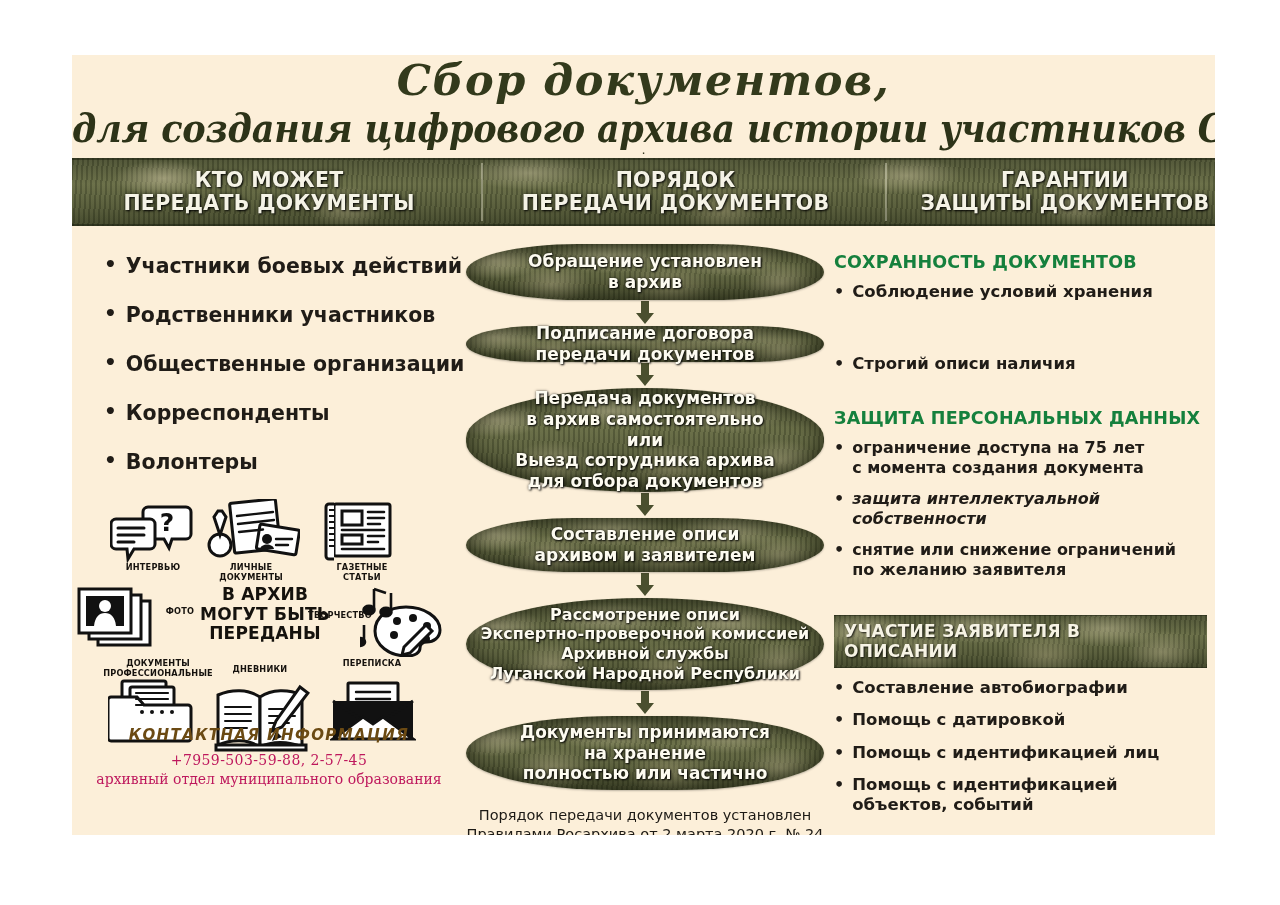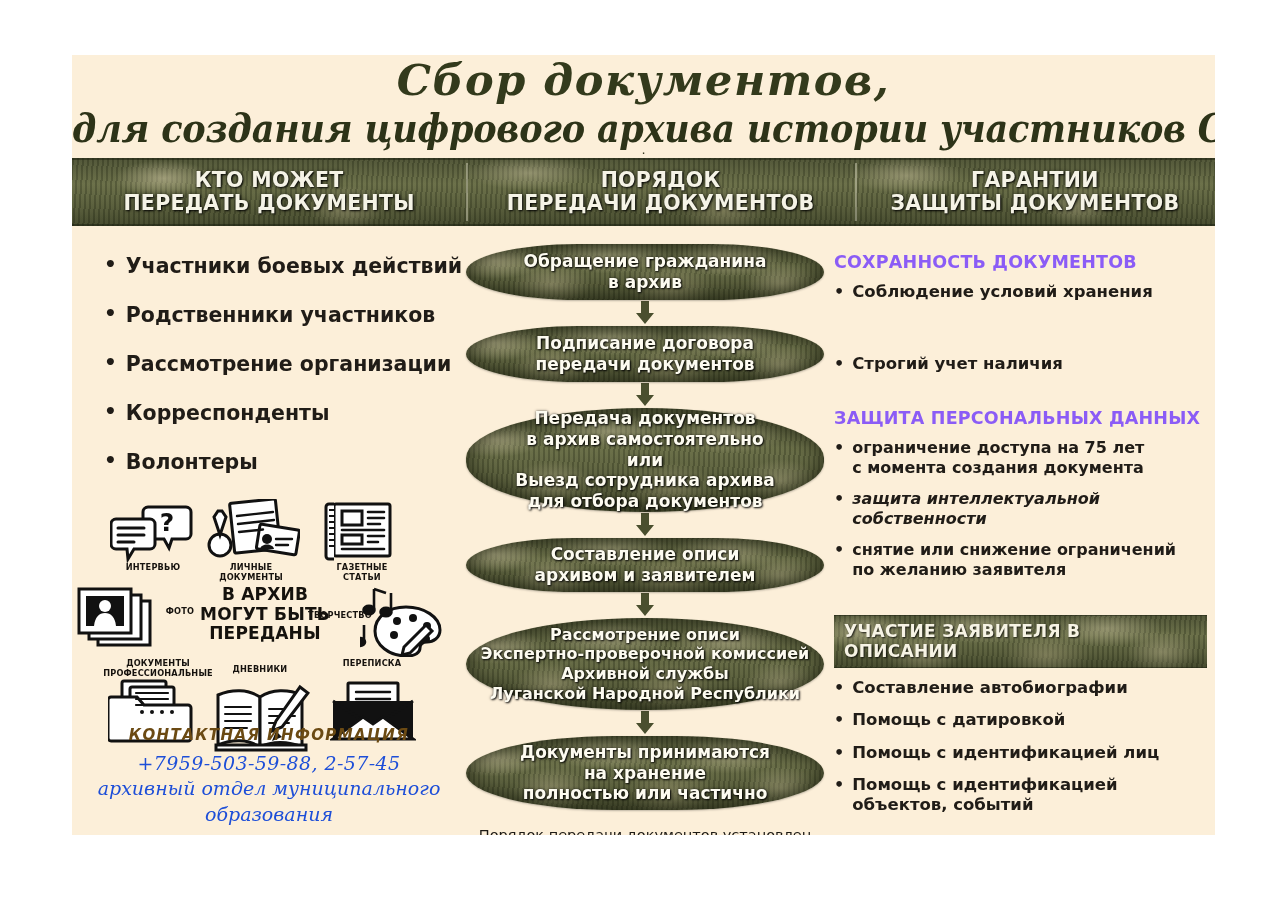--- a/index.html
+++ b/index.html
@@ -40,21 +40,21 @@
       radial-gradient(ellipse 60px 34px at 57% 76%, rgba(180,172,132,.40) 0%, rgba(180,172,132,0) 72%),
       radial-gradient(ellipse 80px 26px at 73% 26%, rgba(206,198,162,.45) 0%, rgba(206,198,162,0) 70%),
       radial-gradient(ellipse 50px 30px at 88% 70%, rgba(196,188,150,.42) 0%, rgba(196,188,150,0) 72%),
       repeating-linear-gradient(94deg, rgba(40,44,24,.30) 0px, rgba(40,44,24,.30) 2px, rgba(120,124,86,.12) 2px, rgba(120,124,86,.12) 5px),
       linear-gradient(180deg,#4d5235 0%,#6b7049 38%,#585d3b 70%,#3f4429 100%);
   }
   .header-band{
     position:relative;height:68px;width:100%;
     box-shadow:inset 0 2px 0 rgba(30,34,18,.55), inset 0 -2px 0 rgba(30,34,18,.55);
   }
-  .hdr-cols{position:absolute;inset:0;display:flex;}
+  .hdr-cols{position:absolute;inset:0;display:flex;gap:15px;}
   .hdr-col{
     flex:1;display:flex;align-items:center;justify-content:center;
     text-align:center;color:#f5f3e6;font-weight:700;font-size:20.5px;
     line-height:1.12;letter-spacing:.3px;
     text-shadow:1px 1px 2px rgba(0,0,0,.85),0 0 4px rgba(0,0,0,.5);
     position:relative;
   }
   .hdr-col + .hdr-col::before{
     content:"";position:absolute;left:0;top:5px;bottom:5px;width:2px;
     background:rgba(235,232,210,.40);
@@ -91,21 +91,21 @@
     letter-spacing:.2px;
   }
   
   .contacts{position:absolute;left:0;right:0;top:494px;text-align:center;}
   .contacts-h{
     font-size:15px;font-weight:800;font-style:italic;color:#6b4a13;
     letter-spacing:1.4px;margin-bottom:7px;
   }
   .contacts-l{
     font-family:"DejaVu Serif","Liberation Serif",serif;
-    font-size:19px;color:#1d4ed8;line-height:1.34;font-style:italic;
+    font-size:14px;color:#be185d;line-height:1.34;
   }
   .contacts-l.phone{letter-spacing:.4px;}
 
   
   .flow{padding-top:12px;}
   .pill{
     position:relative;border-radius:200px/50px;color:#fdfbf0;
     text-align:center;font-weight:700;font-size:17px;line-height:1.22;
     display:flex;align-items:center;justify-content:center;
     text-shadow:1px 1px 2px rgba(0,0,0,.9),0 0 3px rgba(0,0,0,.6);
@@ -116,21 +116,21 @@
     height:26px;display:flex;align-items:center;justify-content:center;
   }
   .arrow svg{display:block;}
   .note{
     margin-top:16px;text-align:center;font-size:14.5px;color:#1d1a15;
     line-height:1.34;font-weight:500;
   }
 
   
   .sec-h{
-    font-size:17.5px;font-weight:800;color:#8b5cf6;letter-spacing:.2px;
+    font-size:17.5px;font-weight:800;color:#15803d;letter-spacing:.2px;
     margin-bottom:10px;
   }
   .sec-h-band{
     display:block;color:#f6f3e4;font-size:17px;font-weight:800;
     letter-spacing:.3px;padding:6px 10px 7px;margin-bottom:10px;
     text-shadow:1px 1px 2px rgba(0,0,0,.8);
     box-shadow:inset 0 1px 0 rgba(30,34,18,.5),inset 0 -1px 0 rgba(30,34,18,.5);
   }
   .r-item{
     display:flex;align-items:flex-start;margin-bottom:12px;
@@ -171,21 +171,21 @@
         <div class="who-item">
           <span class="dot">•</span>
           <span>Участники боевых действий</span>
         </div>
         <div class="who-item">
           <span class="dot">•</span>
           <span>Родственники участников</span>
         </div>
         <div class="who-item">
           <span class="dot">•</span>
-          <span>Рассмотрение организации</span>
+          <span>Общественные организации</span>
         </div>
         <div class="who-item">
           <span class="dot">•</span>
           <span>Корреспонденты</span>
         </div>
         <div class="who-item">
           <span class="dot">•</span>
           <span>Волонтеры</span>
         </div>
       </div>
@@ -356,29 +356,29 @@
       <div class="contacts">
         <div class="contacts-h">КОНТАКТНАЯ ИНФОРМАЦИЯ</div>
         <div class="contacts-l phone">+7959-503-59-88,     2-57-45</div>
         <div class="contacts-l">архивный отдел муниципального образования</div>
       </div>
     </div>
 
     <div class="col-mid">
       <div class="flow">
 
-        <div class="pill camo" style="height: 56px; white-space: pre-line;">Обращение гражданина
+        <div class="pill camo" style="height: 56px; white-space: pre-line;">Обращение установлен
 в архив</div>
         <div class="arrow">
           <svg width="22" height="24" viewBox="0 0 22 24">
               <path d="M7 0h8v12h5l-9 11L2 12h5z" fill="#4a4f2e"></path>
             </svg>
         </div>
 
-        <div class="pill camo" style="height: 56px; white-space: pre-line;">Подписание договора
+        <div class="pill camo" style="height: 36px; white-space: pre-line;">Подписание договора
 передачи документов</div>
         <div class="arrow">
           <svg width="22" height="24" viewBox="0 0 22 24">
               <path d="M7 0h8v12h5l-9 11L2 12h5z" fill="#4a4f2e"></path>
             </svg>
         </div>
 
         <div class="pill camo" style="height: 104px; border-radius: 200px / 56px; white-space: pre-line;">Передача документов
 в архив самостоятельно
 или
@@ -421,21 +421,21 @@
       <div style="padding:20px 8px 0 10px;">
 
         <div class="sec-h">СОХРАННОСТЬ ДОКУМЕНТОВ</div>
         <div class="r-item">
           <span class="dot">•</span>
           <span>Соблюдение условий хранения</span>
         </div>
         <div class="gap-a"></div>
         <div class="r-item">
           <span class="dot">•</span>
-          <span>Строгий учет наличия</span>
+          <span>Строгий описи наличия</span>
         </div>
         <div class="gap-b"></div>
 
         <div class="sec-h">ЗАЩИТА ПЕРСОНАЛЬНЫХ ДАННЫХ</div>
         <div class="r-item sm">
           <span class="dot">•</span>
           <span style="white-space: pre-line;">ограничение доступа  на 75 лет
 с момента создания документа</span>
         </div>
         <div class="r-item sm">

